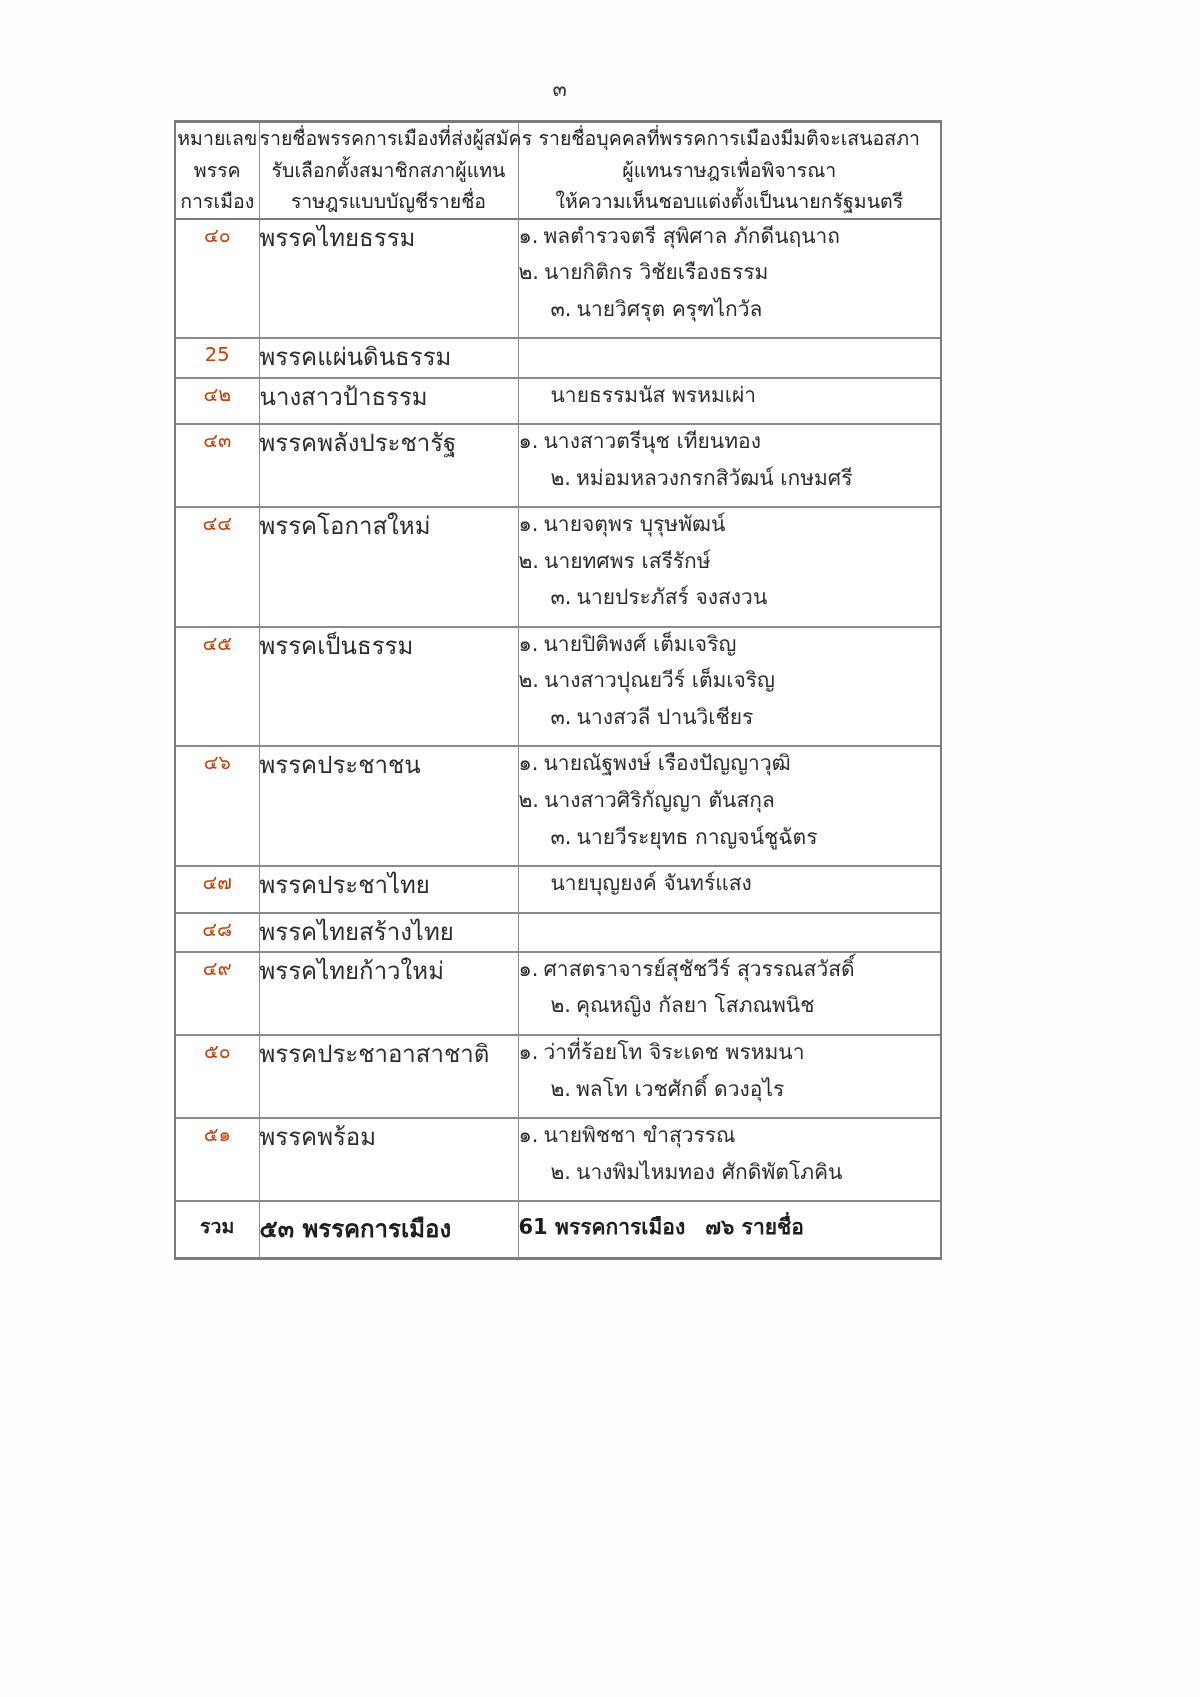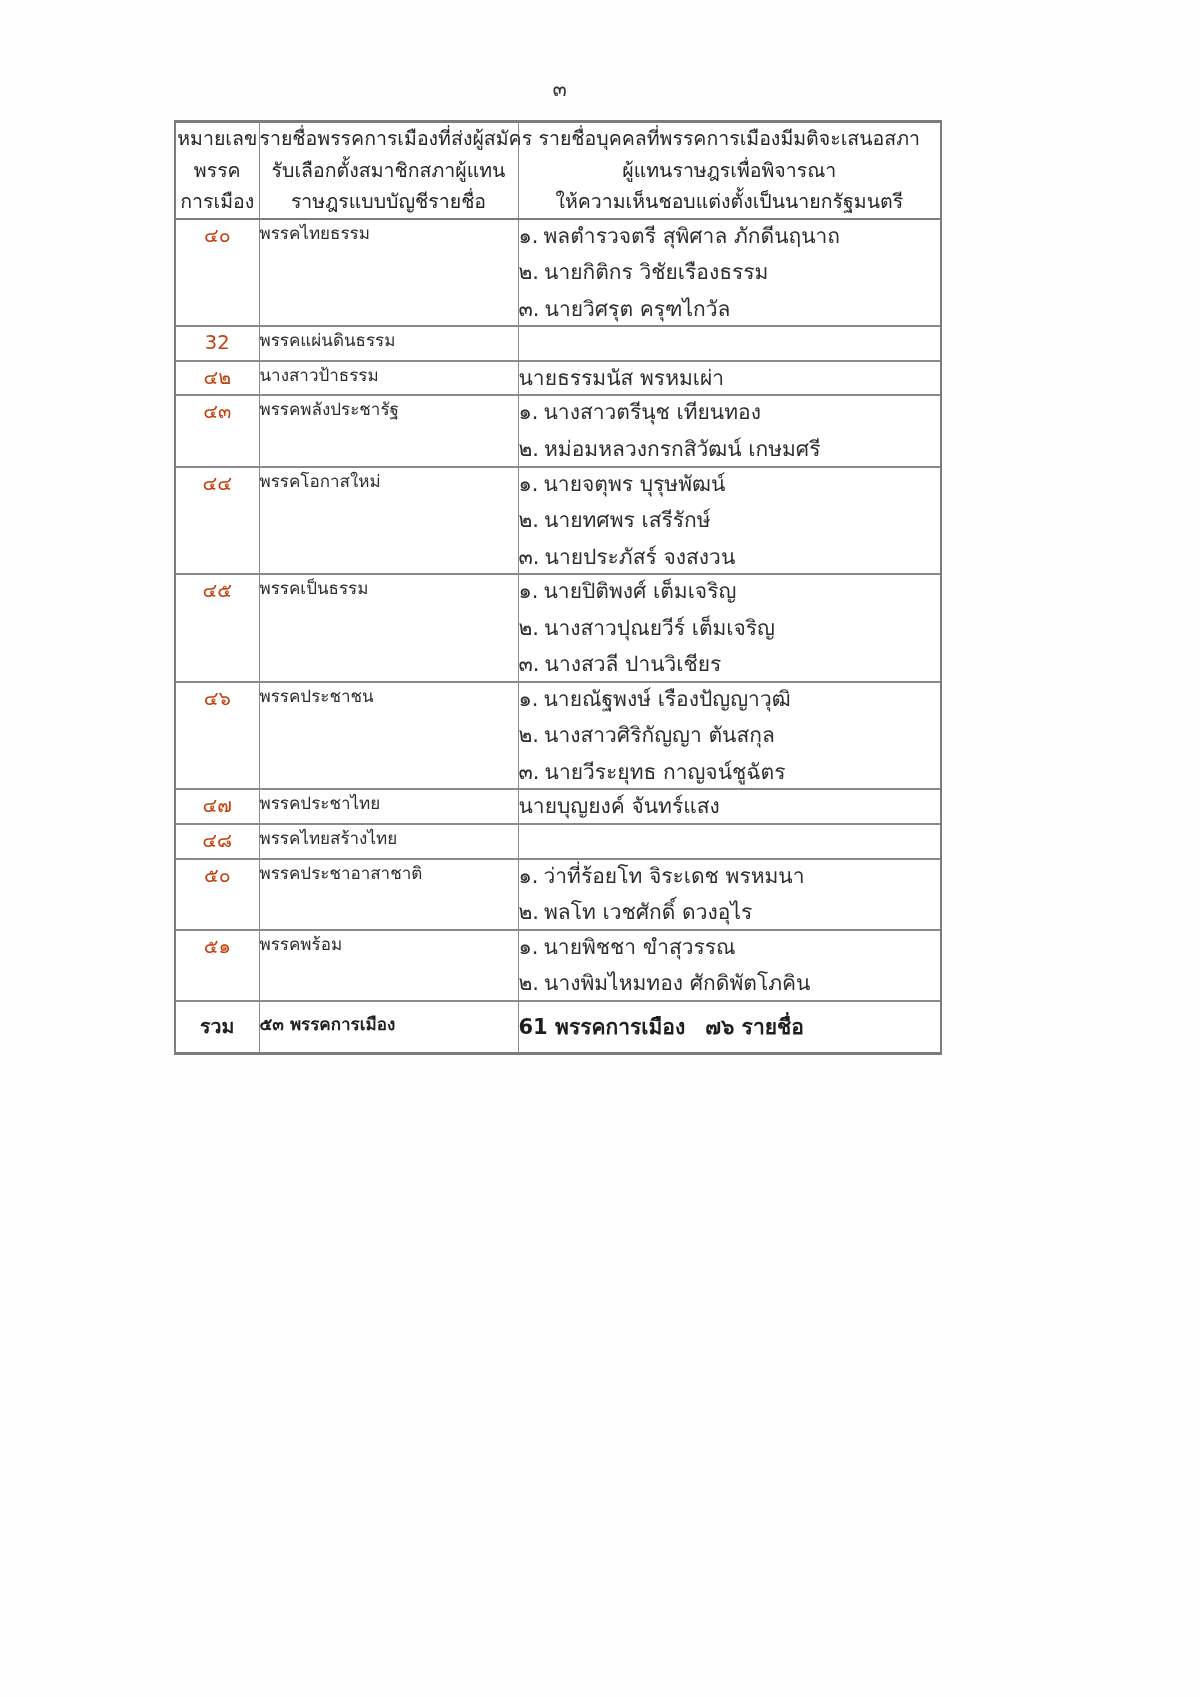--- a/index.html
+++ b/index.html
@@ -93,37 +93,37 @@
 
   
   .cell-num {
     text-align: center;
     font-size: 19.5px;
     line-height: 1.6;
     padding: 10px 4px 8px 4px;
     color: #c2410c;
   }
   .cell-party {
-    font-size: 17px;
+    font-size: 24px;
     line-height: 1.55;
     padding: 9px 8px 8px 13px;
     color: #2d2d2d;
   }
   .cell-names {
     font-size: 21px;
     line-height: 1.55;
     padding: 9px 8px 8px 12px;
     color: #2d2d2d;
   }
   .name-line {
     display: block;
     white-space: nowrap;
     margin-bottom: 4px;
   }
-  .name-line:last-child { margin-bottom: 0; }
+  .name-line:last-child { margin-bottom: 12px; padding-left: 32px; }
   .name-idx { margin-right: 5px; }
 
   
   tr.total-row > td {
     border-top: 3px solid #6e6e6e;
     font-weight: 700;
     margin-top: 43px;
   }
   tr.total-row .cell-num,
   tr.total-row .cell-party,
@@ -174,21 +174,21 @@
         <tr>
           <td class="cell-num">๔๐</td>
           <td class="cell-party">พรรคไทยธรรม</td>
           <td class="cell-names">
             <span class="name-line"><span class="name-idx">๑.</span><span>พลตำรวจตรี สุพิศาล  ภักดีนฤนาถ</span></span>
             <span class="name-line"><span class="name-idx">๒.</span><span>นายกิติกร  วิชัยเรืองธรรม</span></span>
             <span class="name-line"><span class="name-idx">๓.</span><span>นายวิศรุต  ครุฑไกวัล</span></span>
           </td>
         </tr>
         <tr>
-          <td class="cell-num">32</td>
+          <td class="cell-num">25</td>
           <td class="cell-party">พรรคแผ่นดินธรรม</td>
           <td class="cell-names">
             <span class="row-pad">&nbsp;</span>
           </td>
         </tr>
         <tr>
           <td class="cell-num">๔๒</td>
           <td class="cell-party">นางสาวป้าธรรม</td>
           <td class="cell-names">
             <span class="name-line"><span>นายธรรมนัส  พรหมเผ่า</span></span>
@@ -234,20 +234,28 @@
           <td class="cell-party">พรรคประชาไทย</td>
           <td class="cell-names">
             <span class="name-line"><span>นายบุญยงค์  จันทร์แสง</span></span>
           </td>
         </tr>
         <tr>
           <td class="cell-num">๔๘</td>
           <td class="cell-party">พรรคไทยสร้างไทย</td>
           <td class="cell-names">
             <span class="row-pad">&nbsp;</span>
+          </td>
+        </tr>
+        <tr>
+          <td class="cell-num">๔๙</td>
+          <td class="cell-party">พรรคไทยก้าวใหม่</td>
+          <td class="cell-names">
+            <span class="name-line"><span class="name-idx">๑.</span><span>ศาสตราจารย์สุชัชวีร์  สุวรรณสวัสดิ์</span></span>
+            <span class="name-line"><span class="name-idx">๒.</span><span>คุณหญิง กัลยา  โสภณพนิช</span></span>
           </td>
         </tr>
         <tr>
           <td class="cell-num">๕๐</td>
           <td class="cell-party">พรรคประชาอาสาชาติ</td>
           <td class="cell-names">
             <span class="name-line"><span class="name-idx">๑.</span><span>ว่าที่ร้อยโท จิระเดช  พรหมนา</span></span>
             <span class="name-line"><span class="name-idx">๒.</span><span>พลโท เวชศักดิ์  ดวงอุไร</span></span>
           </td>
         </tr>

